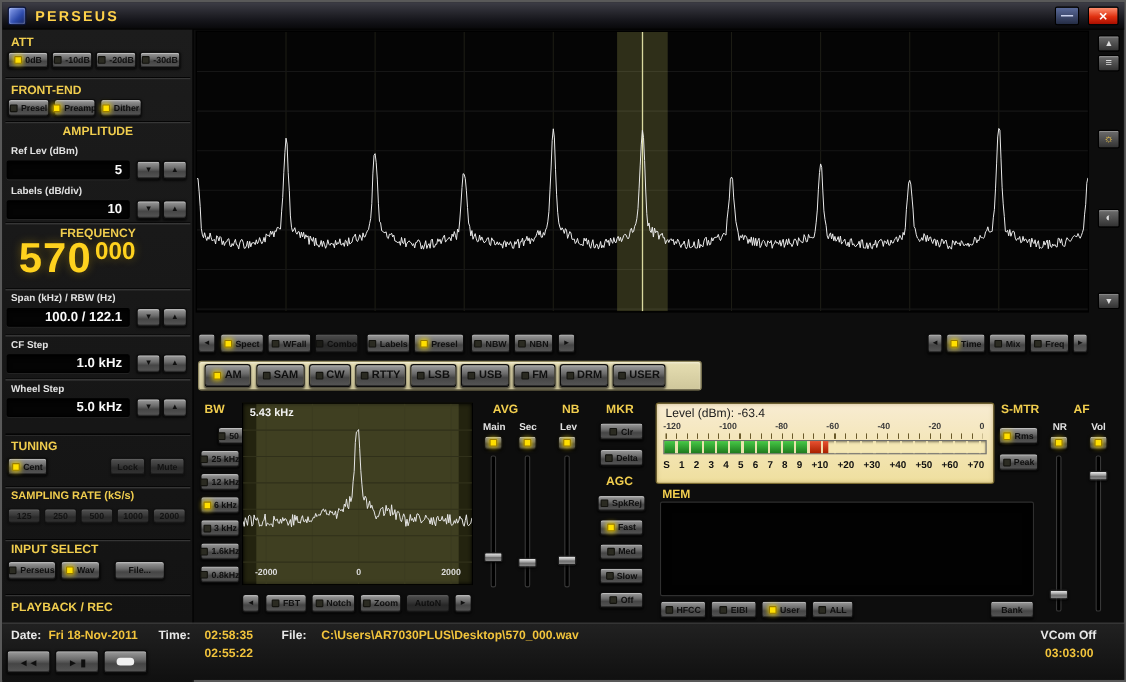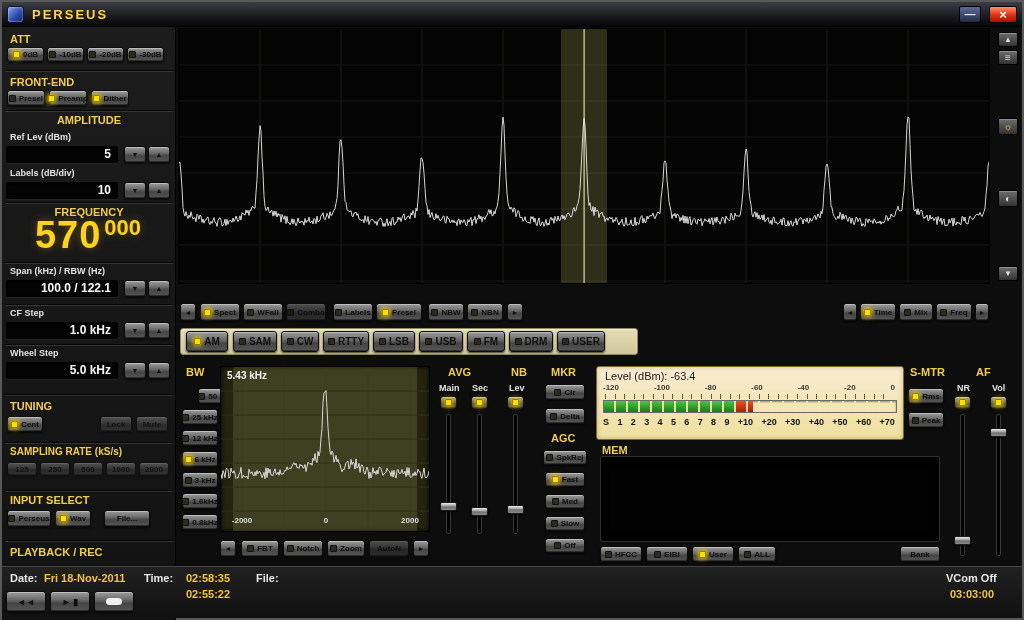--- a/index.html
+++ b/index.html
@@ -32,21 +32,21 @@
   box-shadow:inset 0 1px 0 rgba(255,255,255,.35),inset 0 -1px 0 rgba(0,0,0,.45),0 1px 2px rgba(0,0,0,.7);
   cursor:pointer;white-space:nowrap;padding:0 2px}
 .btn .led{width:7px;height:7px;border-radius:1px;background:#2b2b22;border:1px solid #13130e;flex:0 0 auto}
 .btn .led.on{background:#ffdf00;border-color:#9a7d00;box-shadow:0 0 5px 1px rgba(255,223,0,.8)}
 .btn.dim{opacity:.45}
 .btn.icon{font-size:7px}
 .strip-btn{position:absolute;display:flex;align-items:center;justify-content:center;
   background:linear-gradient(#6d6d6d,#323232);border:1px solid #000;border-radius:2px;color:#ddd;
   font-size:10px;cursor:pointer;box-shadow:inset 0 1px 0 rgba(255,255,255,.25)}
 
-.freqwrap{position:absolute;left:4px;top:189px;width:164px;height:42px;text-align:center;color:#ffd21e;
+.freqwrap{position:absolute;left:15px;top:189px;width:164px;height:42px;text-align:left;color:#ffd21e;
   text-shadow:0 0 9px rgba(255,200,0,.35);white-space:nowrap}
 .fmain{display:inline-block;font-size:38px;line-height:38px;font-weight:bold;letter-spacing:1px}
 .fdec{display:inline-block;font-size:22px;line-height:24px;font-weight:bold;vertical-align:top;margin-left:3px}
 
 .spec{position:absolute;left:178px;top:28px;width:812px;height:256px;background:#050505;border:1px solid #000}
 .spec svg{display:block}
 .freq-scale{position:absolute;left:178px;top:284px;width:812px;height:16px;background:#040404}
 .freq-tick{position:absolute;top:2px;color:#e6be2e;font-size:9px;font-weight:bold}
 
 .mode-strip{position:absolute;left:180px;top:328px;width:458px;height:27px;border-radius:3px;
@@ -579,20 +579,21 @@
   <div class="btn" style="left:900px;top:546px;width:40px;height:16px">
       <span>Bank</span>
     </div>
 
   <div class="statusbar">
     <span class="lab" style="left:8px;top:5px">Date:</span>
     <span class="yval" style="left:42px;top:5px">Fri 18-Nov-2011</span>
     <span class="lab" style="left:142px;top:5px">Time:</span>
     <span class="yval" style="left:184px;top:5px">02:58:35</span>
     <span class="lab" style="left:254px;top:5px">File:</span>
+    <span class="yval" style="left:290px;top:5px">C:\Users\AR7030PLUS\Desktop\570_000.wav</span>
     <span class="lab" style="left:944px;top:5px">VCom Off</span>
     <span class="yval" style="left:184px;top:21px">02:55:22</span>
     <span class="yval" style="left:948px;top:21px">03:03:00</span>
     <div class="btn" style="left:4px;top:24px;width:40px;height:21px;font-size:9px">
         <span>◄◄</span>
       </div>
     <div class="btn" style="left:48px;top:24px;width:40px;height:21px;font-size:9px">
         <span>► ▮</span>
       </div>
     <div class="btn" style="left:92px;top:24px;width:40px;height:21px">

